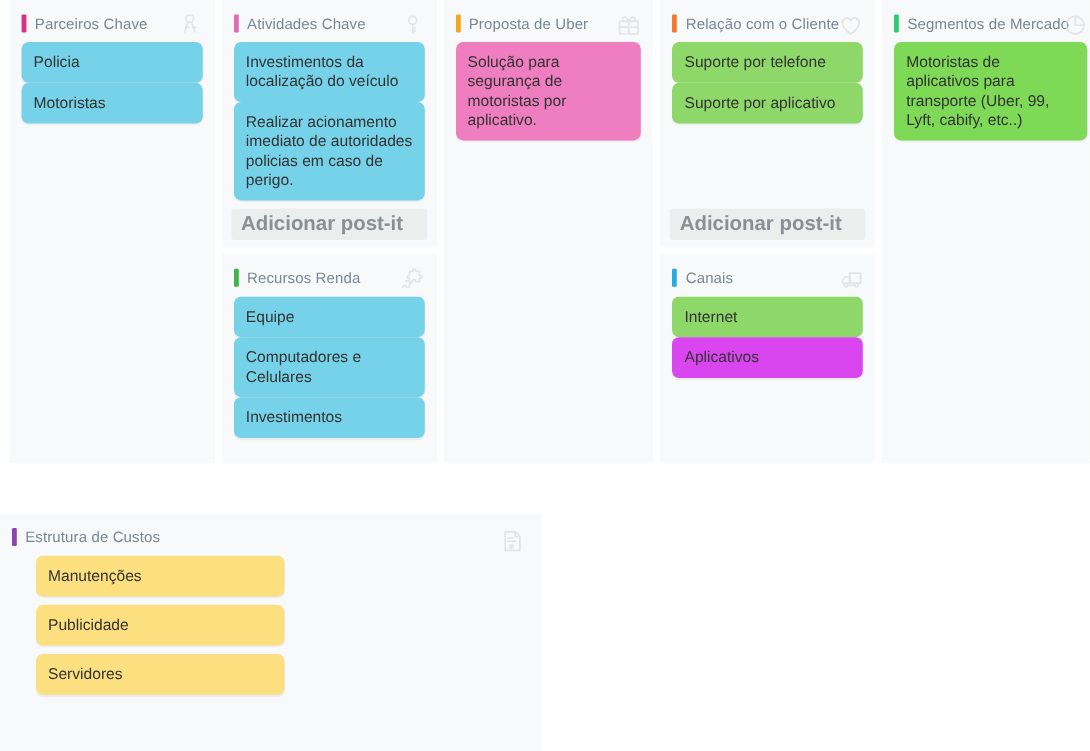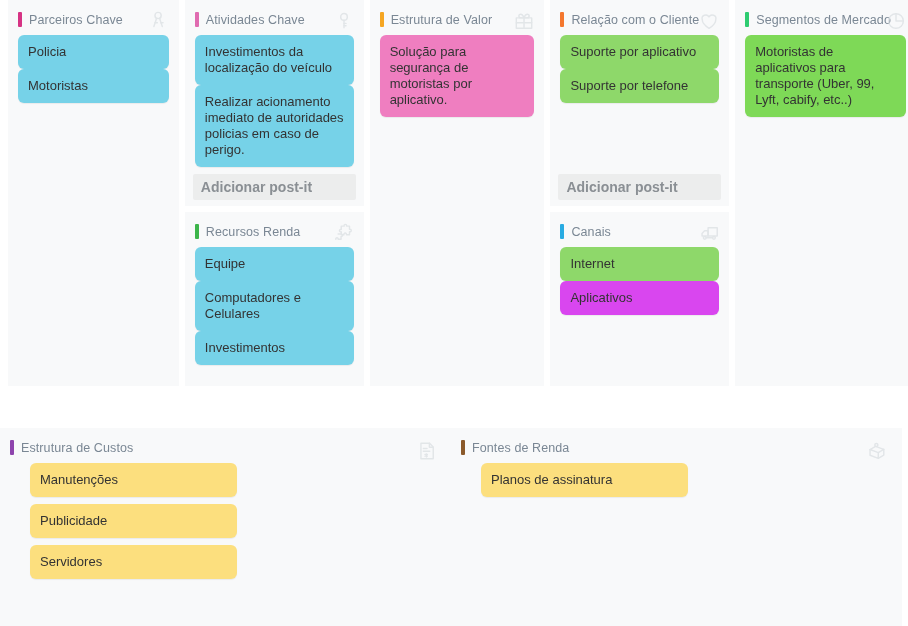--- a/index.html
+++ b/index.html
@@ -70,21 +70,21 @@
     font-size:13px;line-height:16px;color:#333333;
     box-sizing:border-box;flex:0 0 auto;
     box-shadow:0 1px 1px rgba(0,0,0,.06);
   }
   .note.half{width:207px;}
 
   .addbar{
     flex:0 0 auto;height:26px;margin:0 8px 6px 8px;
     background:#eceded;border-radius:2px;
     display:flex;align-items:center;padding-left:8px;
-    font-size:14px;font-weight:bold;color:#8a8f94;
+    font-size:17px;font-weight:bold;color:#8a8f94;
   }
 </style>
 </head>
 <body>
 
 <div class="canvas">
 
   <div class="top-band">
 
     <div class="col col-1">
@@ -145,21 +145,21 @@
           <div class="note" style="background:#76d2e8">Equipe</div>
           <div class="note" style="background:#76d2e8">Computadores e Celulares</div>
           <div class="note" style="background:#76d2e8">Investimentos</div>
         </div>
       </div>
     </div>
 
     <div class="col col-3">
       <div class="hdr">
         <span class="accent" style="background:#f5a623"></span>
-        <span class="hdr-title">Estrutura de Valor</span>
+        <span class="hdr-title">Proposta de Uber</span>
         <span class="hdr-icon">
           <svg viewBox="0 0 24 24" fill="none" stroke="#dfe3e6" stroke-width="1.6" stroke-linecap="round" stroke-linejoin="round">
             <rect x="3.6" y="8.6" width="16.8" height="11.2"></rect>
             <path d="M12 8.6v11.2"></path>
               <path d="M3.6 13.8h16.8"></path>
             <path d="M12 8.6S10.6 4.6 8.4 4.6a2 2 0 0 0 0 4z"></path>
             <path d="M12 8.6s1.4-4 3.6-4a2 2 0 0 1 0 4z"></path>
           </svg>
         </span>
       </div>
@@ -174,22 +174,22 @@
         <div class="hdr">
           <span class="accent" style="background:#f4772e"></span>
           <span class="hdr-title">Relação com o Cliente</span>
           <span class="hdr-icon">
             <svg viewBox="0 0 24 24" fill="none" stroke="#dfe3e6" stroke-width="1.6" stroke-linecap="round" stroke-linejoin="round">
               <path d="M12 20s-7.4-4.7-7.4-9.5A4 4 0 0 1 12 7.6a4 4 0 0 1 7.4 2.9C19.4 15.3 12 20 12 20z"></path>
             </svg>
           </span>
         </div>
         <div class="notes">
+          <div class="note" style="background:#8ed86a">Suporte por telefone</div>
           <div class="note" style="background:#8ed86a">Suporte por aplicativo</div>
-          <div class="note" style="background:#8ed86a">Suporte por telefone</div>
         </div>
         <div class="addbar">Adicionar post-it</div>
       </div>
 
       <div class="block block-bot">
         <div class="hdr">
           <span class="accent" style="background:#29abe2"></span>
           <span class="hdr-title">Canais</span>
           <span class="hdr-icon">
             <svg viewBox="0 0 24 24" fill="none" stroke="#dfe3e6" stroke-width="1.6" stroke-linecap="round" stroke-linejoin="round">
@@ -243,32 +243,15 @@
           </svg>
         </span>
       </div>
       <div class="notes wrap">
         <div class="note half" style="background:#fcdf7e">Manutenções</div>
         <div class="note half" style="background:#fcdf7e">Publicidade</div>
         <div class="note half" style="background:#fcdf7e">Servidores</div>
       </div>
     </div>
 
-    <div class="bcol bcol-2 col">
-      <div class="hdr">
-        <span class="accent" style="background:#8b5a2b"></span>
-        <span class="hdr-title">Fontes de Renda</span>
-        <span class="hdr-icon" style="right:14px;top:12px;">
-          <svg viewBox="0 0 24 24" fill="none" stroke="#dfe3e6" stroke-width="1.6" stroke-linecap="round" stroke-linejoin="round">
-            <path d="M4.4 10.4l6-3.4 9 3.2-6 3.6z"></path>
-            <path d="M4.4 10.4v6.2l9 3.4v-6.2"></path>
-            <path d="M19.4 10.2v6.2l-6 3.6"></path>
-            <circle cx="11.3" cy="5.4" r="1.7"></circle>
-          </svg>
-        </span>
-      </div>
-      <div class="notes wrap">
-        <div class="note half" style="background:#fcdf7e">Planos de assinatura</div>
-      </div>
-    </div>
   </div>
 
 </div>
 
 </body></html>

